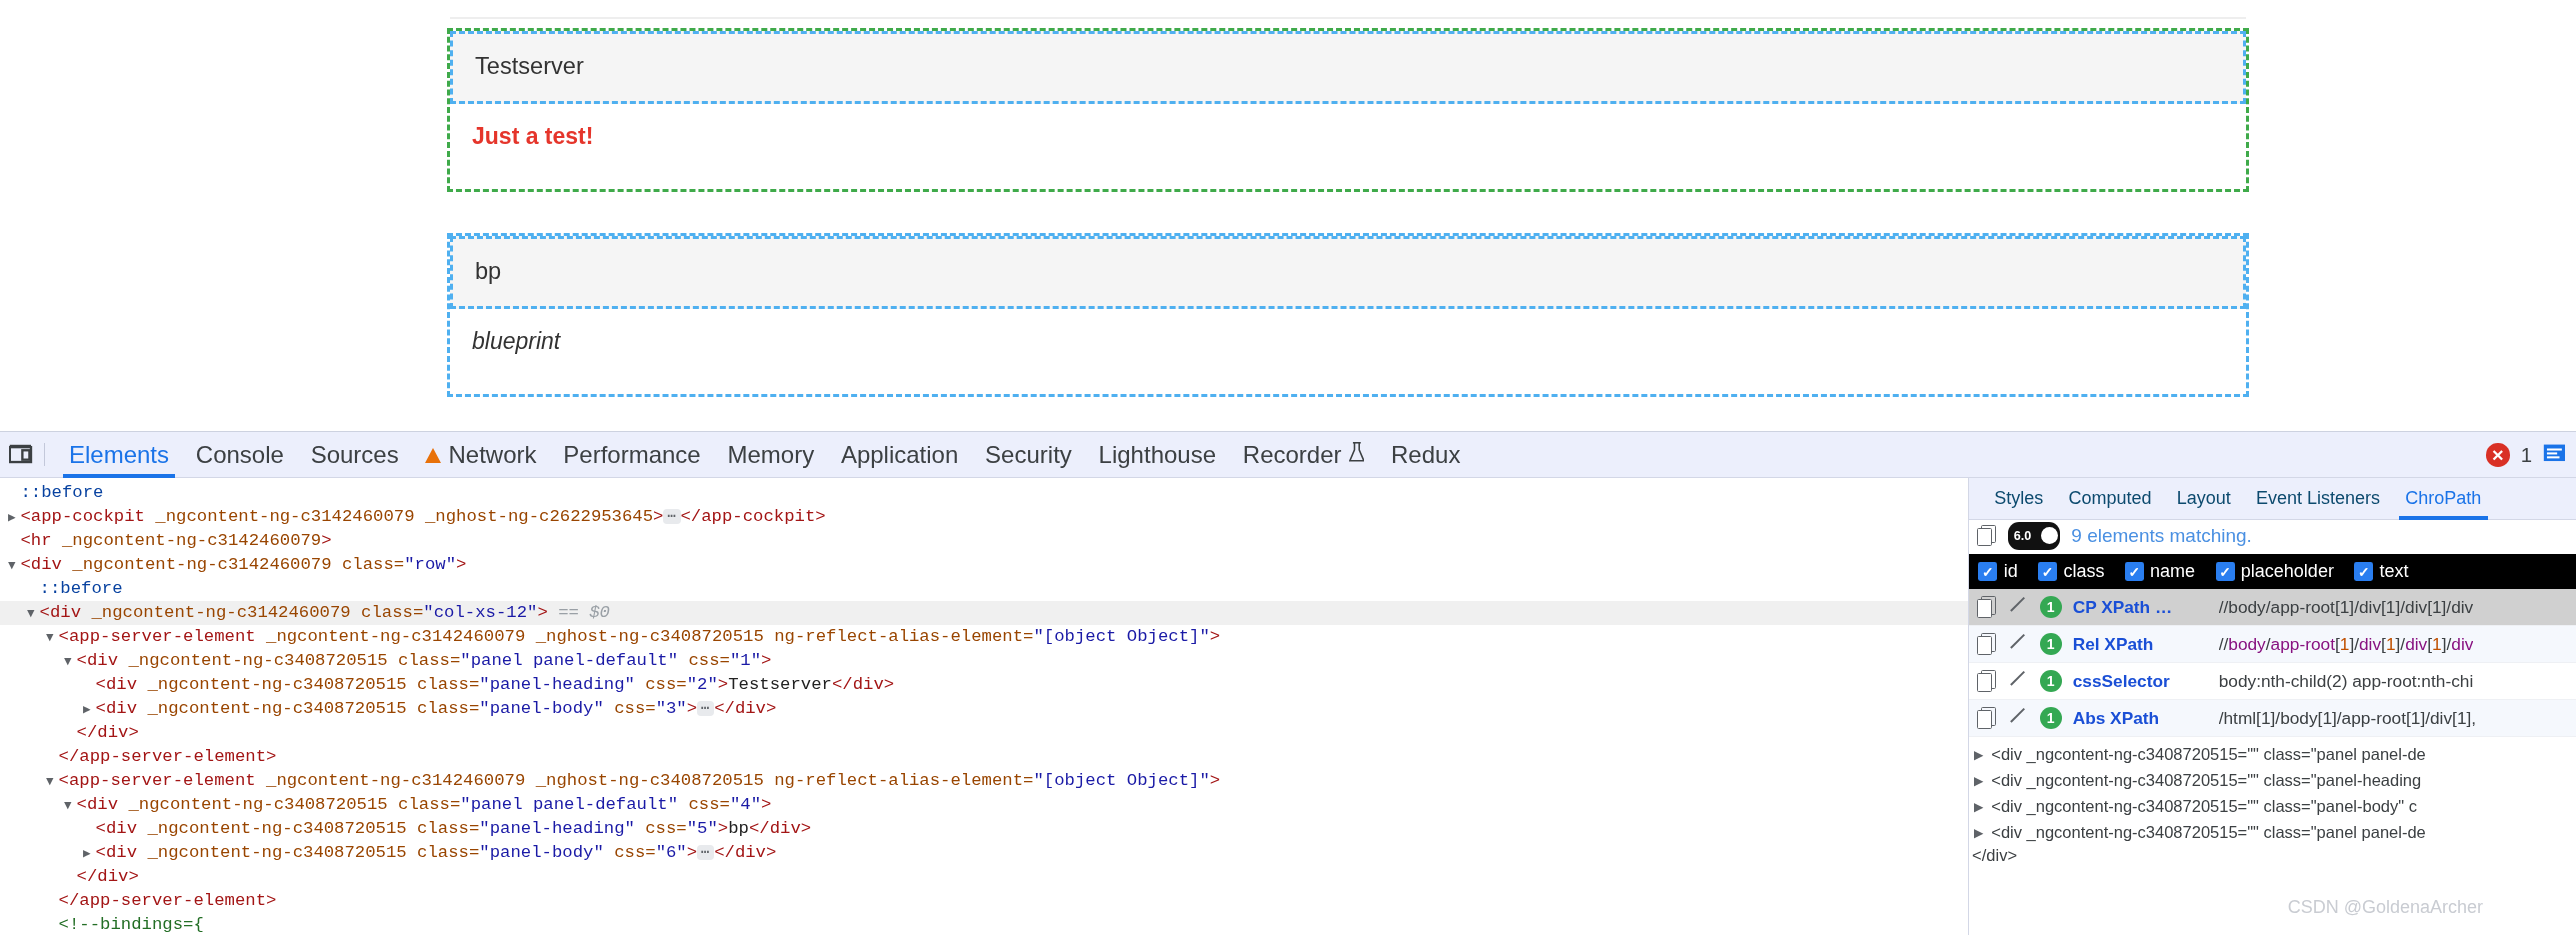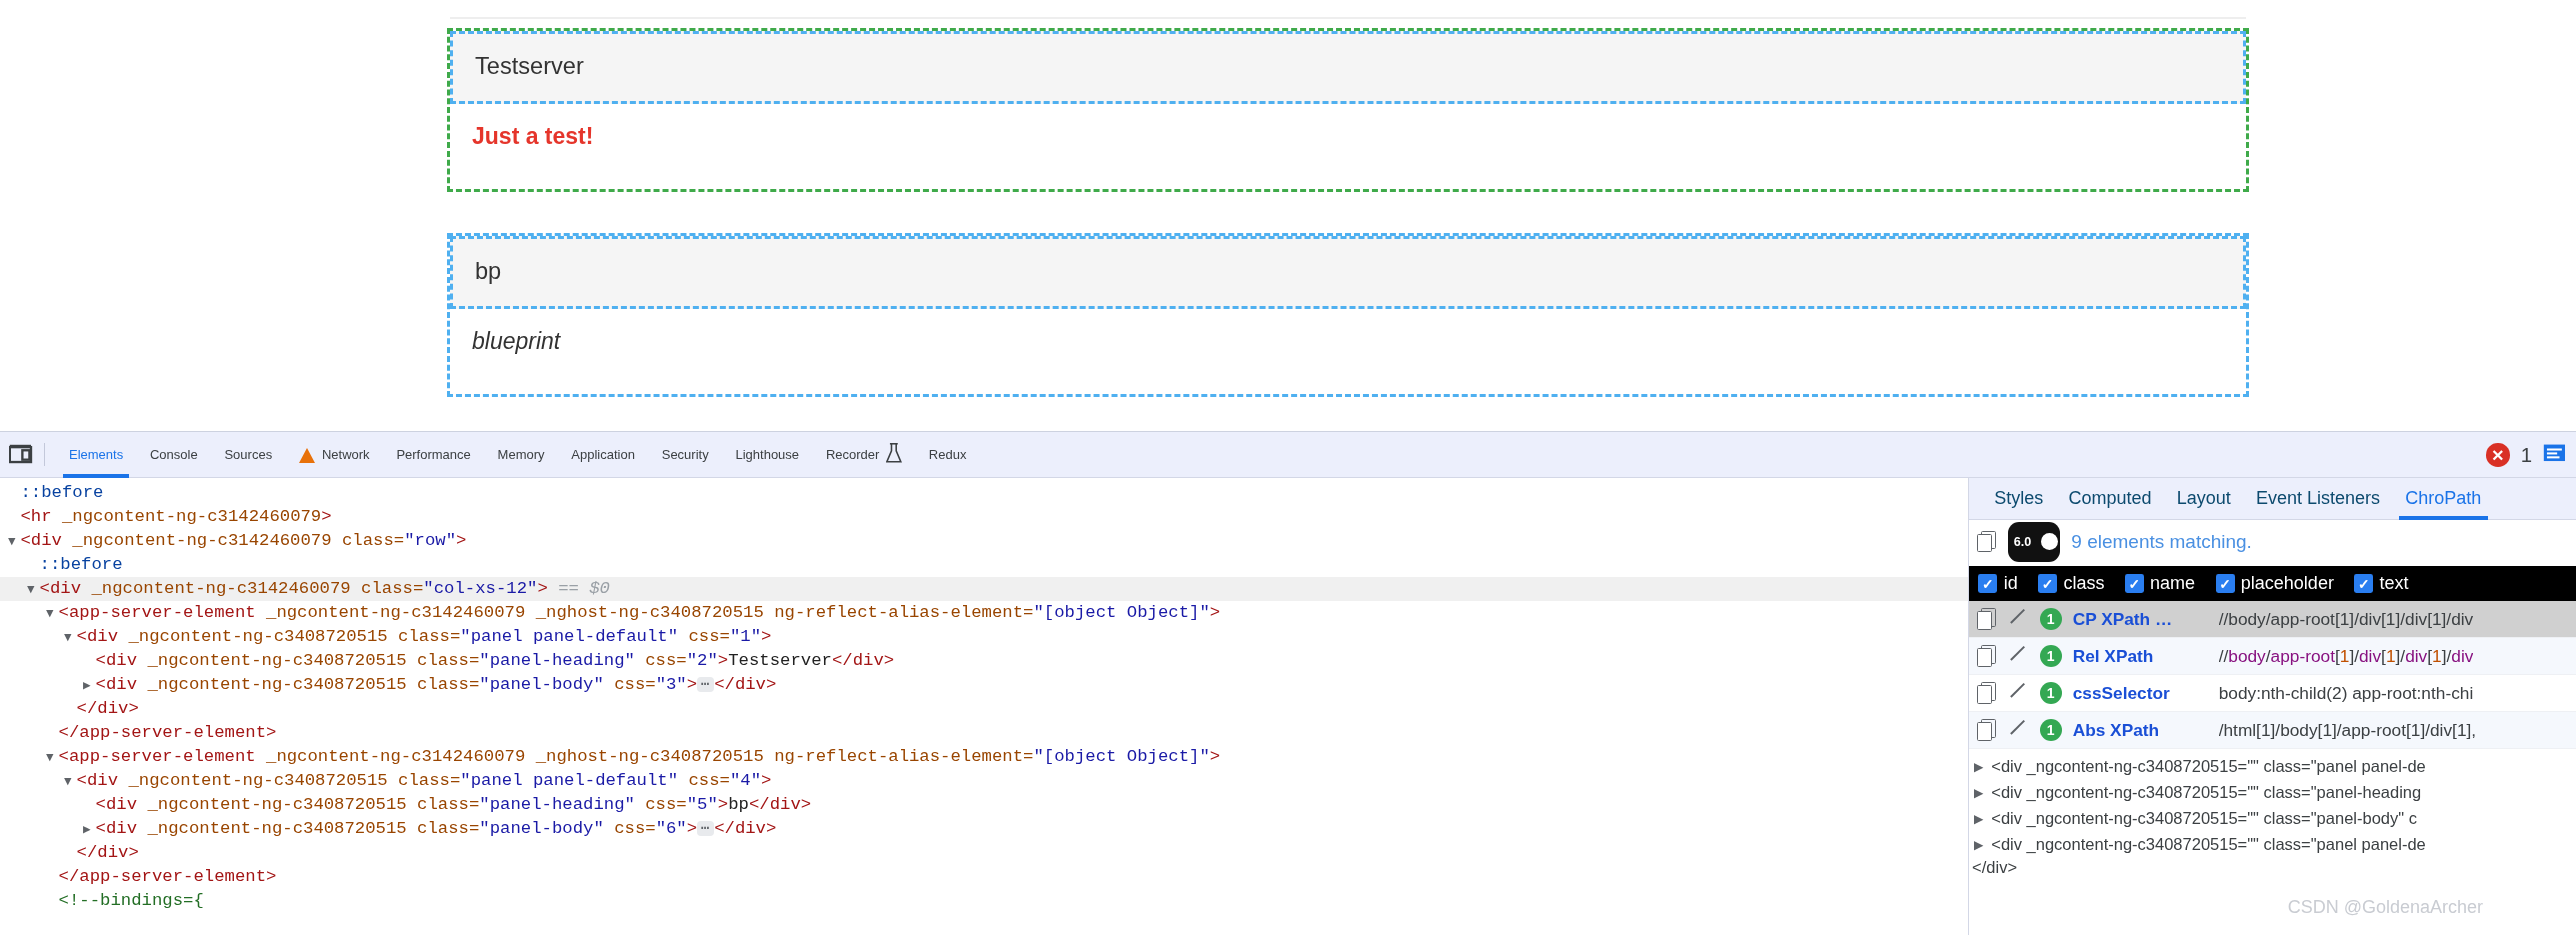--- a/index.html
+++ b/index.html
@@ -66,21 +66,21 @@
   #dt-toolbar {
     height:46px; width:100%;
     background:#eceffc;
     border-bottom:0.8px solid #d3d7e6;
     display:flex; align-items:center;
     position:relative;
   }
   .dock-icon { width:36px; display:flex; justify-content:center; align-items:center; margin-left:3.1px; }
   .tb-sep { width:0.8px; height:23.6px; background:#c3c8da; margin:0 11px 0 4.7px; }
   .dt-tab {
-    font-size:13px; color:#3c4043;
+    font-size:24px; color:#3c4043;
     padding:0 13.4px; height:46px;
     display:flex; align-items:center; gap:7px;
     cursor:default; white-space:nowrap;
   }
   .dt-tab.active { color:#1a73e8; position:relative; }
   .dt-tab.active::after {
     content:""; position:absolute; left:7.9px; right:7.9px; bottom:0;
     height:3.1px; background:#1a73e8;
   }
   .warn-tri {
@@ -160,21 +160,21 @@
   .copy-icon { width:20.4px; height:22px; position:relative; }
   .copy-icon::before {
     content:""; position:absolute; left:3.9px; top:0; width:13.4px; height:16.5px;
     border:1.6px solid #5f6368; border-radius:1.6px;
   }
   .copy-icon::after {
     content:""; position:absolute; left:0px; top:3.1px; width:13.4px; height:16.5px;
     border:1.6px solid #5f6368; border-radius:1.6px; background:#fff;
   }
   .toggle-pill {
-    background:#111; border-radius:11px; height:40px; width:52px;
+    background:#111; border-radius:11px; height:28px; width:52px;
     display:flex; align-items:center; justify-content:space-between;
     padding:0 2.4px 0 5.5px; color:#fff; font-size:12.6px; font-weight:bold;
   }
   .toggle-knob { width:17.3px;height:17.3px;border-radius:50%;background:#fff; }
   .cp-match { color:#4a90e2; font-size:19px; }
 
   .cp-checks {
     background:#000000; display:flex; align-items:center; gap:20.4px;
     padding:7px 9.4px; font-size:18px; color:#ffffff; white-space:nowrap;
     overflow:hidden;
@@ -306,20 +306,21 @@
           <rect x="5" y="17" width="16" height="2.6" fill="#ffffff"></rect>
         </svg>
       </div>
     </div>
   </div>
 
   <div id="dt-body">
 
     <div id="dom-tree">
         <div class="node" style="padding-left: 7.9px;"><span class="arrow none"></span><span class="pseudo">::before</span></div>
+        <div class="node" style="padding-left: 7.9px;"><span class="arrow closed"></span><span class="tag">&lt;app-cockpit</span><span class="attr"> _ngcontent-ng-c3142460079</span><span class="attr"> _nghost-ng-c2622953645</span><span class="tag">&gt;</span><span class="ellipsis">⋯</span><span class="tag">&lt;/app-cockpit&gt;</span></div>
         <div class="node" style="padding-left: 7.9px;"><span class="arrow none"></span><span class="tag">&lt;hr</span><span class="attr"> _ngcontent-ng-c3142460079</span><span class="tag">&gt;</span></div>
         <div class="node" style="padding-left: 7.9px;"><span class="arrow open"></span><span class="tag">&lt;div</span><span class="attr"> _ngcontent-ng-c3142460079</span><span class="attr"> class=</span><span class="val">"row"</span><span class="tag">&gt;</span></div>
         <div class="node" style="padding-left: 27px;"><span class="arrow none"></span><span class="pseudo">::before</span></div>
         <div class="node sel" style="padding-left: 27px;"><span class="arrow open"></span><span class="tag">&lt;div</span><span class="attr"> _ngcontent-ng-c3142460079</span><span class="attr"> class=</span><span class="val">"col-xs-12"</span><span class="tag">&gt;</span><span class="dollar"> == $0</span></div>
         <div class="node" style="padding-left: 46px;"><span class="arrow open"></span><span class="tag">&lt;app-server-element</span><span class="attr"> _ngcontent-ng-c3142460079</span><span class="attr"> _nghost-ng-c3408720515</span><span class="attr"> ng-reflect-alias-element=</span><span class="val">"[object Object]"</span><span class="tag">&gt;</span></div>
         <div class="node" style="padding-left: 64px;"><span class="arrow open"></span><span class="tag">&lt;div</span><span class="attr"> _ngcontent-ng-c3408720515</span><span class="attr"> class=</span><span class="val">"panel panel-default"</span><span class="attr"> css=</span><span class="val">"1"</span><span class="tag">&gt;</span></div>
         <div class="node" style="padding-left: 83px;"><span class="arrow none"></span><span class="tag">&lt;div</span><span class="attr"> _ngcontent-ng-c3408720515</span><span class="attr"> class=</span><span class="val">"panel-heading"</span><span class="attr"> css=</span><span class="val">"2"</span><span class="tag">&gt;</span><span class="txt">Testserver</span><span class="tag">&lt;/div&gt;</span></div>
         <div class="node" style="padding-left: 83px;"><span class="arrow closed"></span><span class="tag">&lt;div</span><span class="attr"> _ngcontent-ng-c3408720515</span><span class="attr"> class=</span><span class="val">"panel-body"</span><span class="attr"> css=</span><span class="val">"3"</span><span class="tag">&gt;</span><span class="ellipsis">⋯</span><span class="tag">&lt;/div&gt;</span></div>
         <div class="node" style="padding-left: 64px;"><span class="arrow none"></span><span class="tag">&lt;/div&gt;</span></div>
         <div class="node" style="padding-left: 46px;"><span class="arrow none"></span><span class="tag">&lt;/app-server-element&gt;</span></div>

